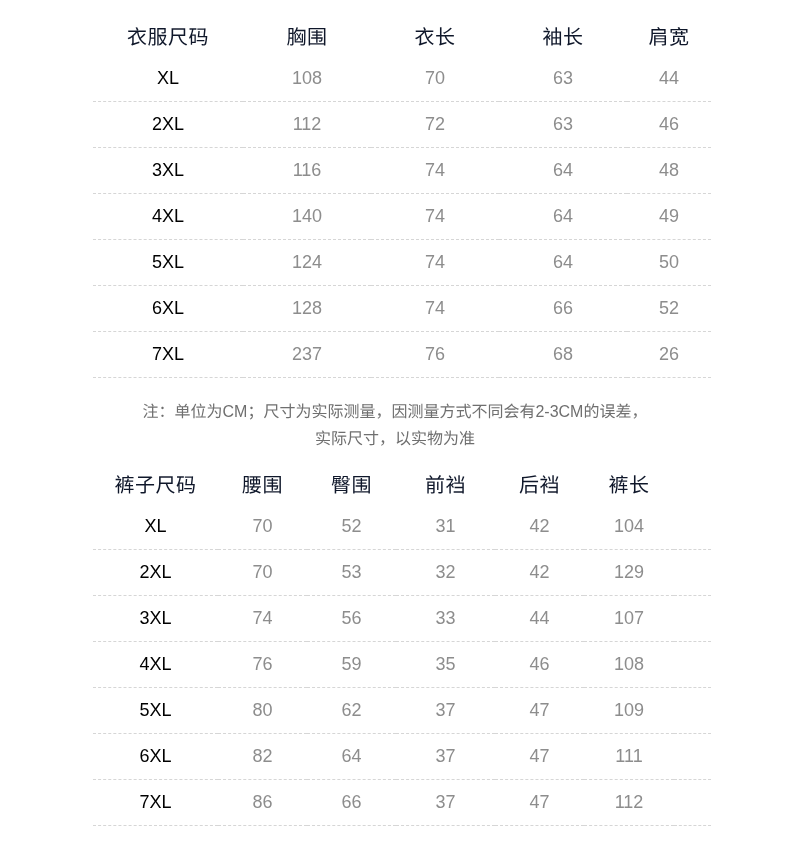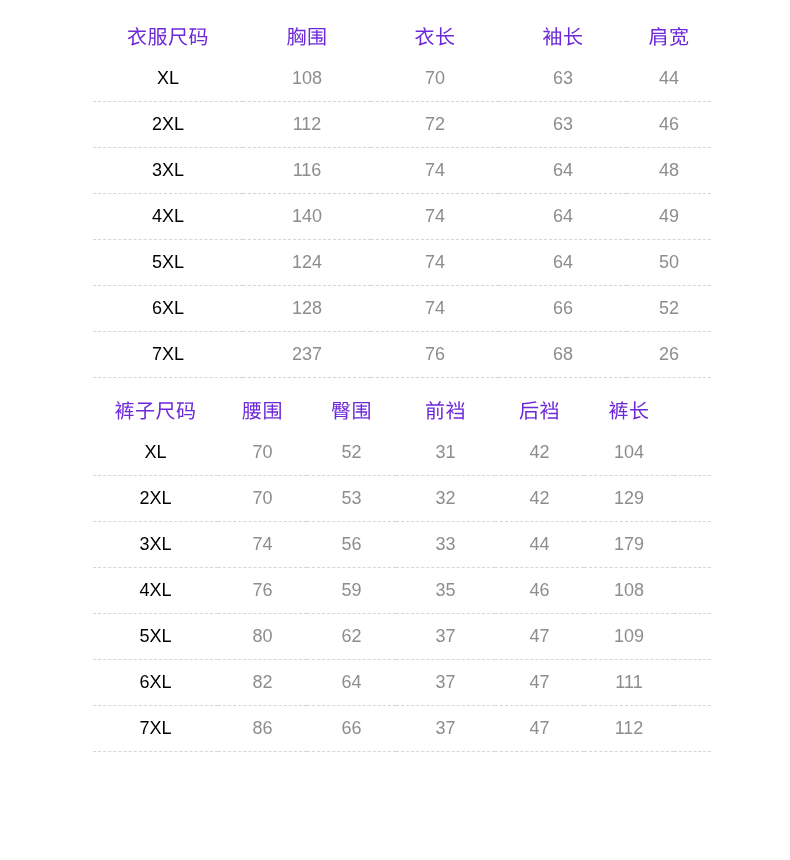--- a/index.html
+++ b/index.html
@@ -38,21 +38,21 @@
     border: 0;
     text-align: center;
     vertical-align: middle;
     white-space: nowrap;
   }
 
   .size-table thead th {
     height: 42px;
     font-weight: normal;
     font-size: 20px;
-    color: #6d28d9;
+    color: #0f172a;
     letter-spacing: 0.5px;
   }
 
   .size-table tbody td {
     height: 45px;
     font-size: 18px;
     color: #8d8d8d;
     border-bottom: 1px dashed #d6d6d6;
   }
 
@@ -162,20 +162,24 @@
       <tr>
         <td class="size-cell">7XL</td>
         <td>237</td>
         <td>76</td>
         <td>68</td>
         <td>26</td>
       </tr>
     </tbody>
   </table>
 
+  <div class="note">
+    <span class="note-line">注：单位为CM；尺寸为实际测量，因测量方式不同会有2-3CM的误差，</span>
+    <span class="note-line">实际尺寸，以实物为准</span>
+  </div>
 
   <div class="spacer-pants"></div>
 
   <table id="pants-table" class="size-table">
     <colgroup>
       <col class="p0">
         <col class="p1">
         <col class="p2">
         <col class="p3">
         <col class="p4">
@@ -211,21 +215,21 @@
         <td>42</td>
         <td>129</td>
         <td></td>
       </tr>
       <tr>
         <td class="size-cell">3XL</td>
         <td>74</td>
         <td>56</td>
         <td>33</td>
         <td>44</td>
-        <td>179</td>
+        <td>107</td>
         <td></td>
       </tr>
       <tr>
         <td class="size-cell">4XL</td>
         <td>76</td>
         <td>59</td>
         <td>35</td>
         <td>46</td>
         <td>108</td>
         <td></td>

